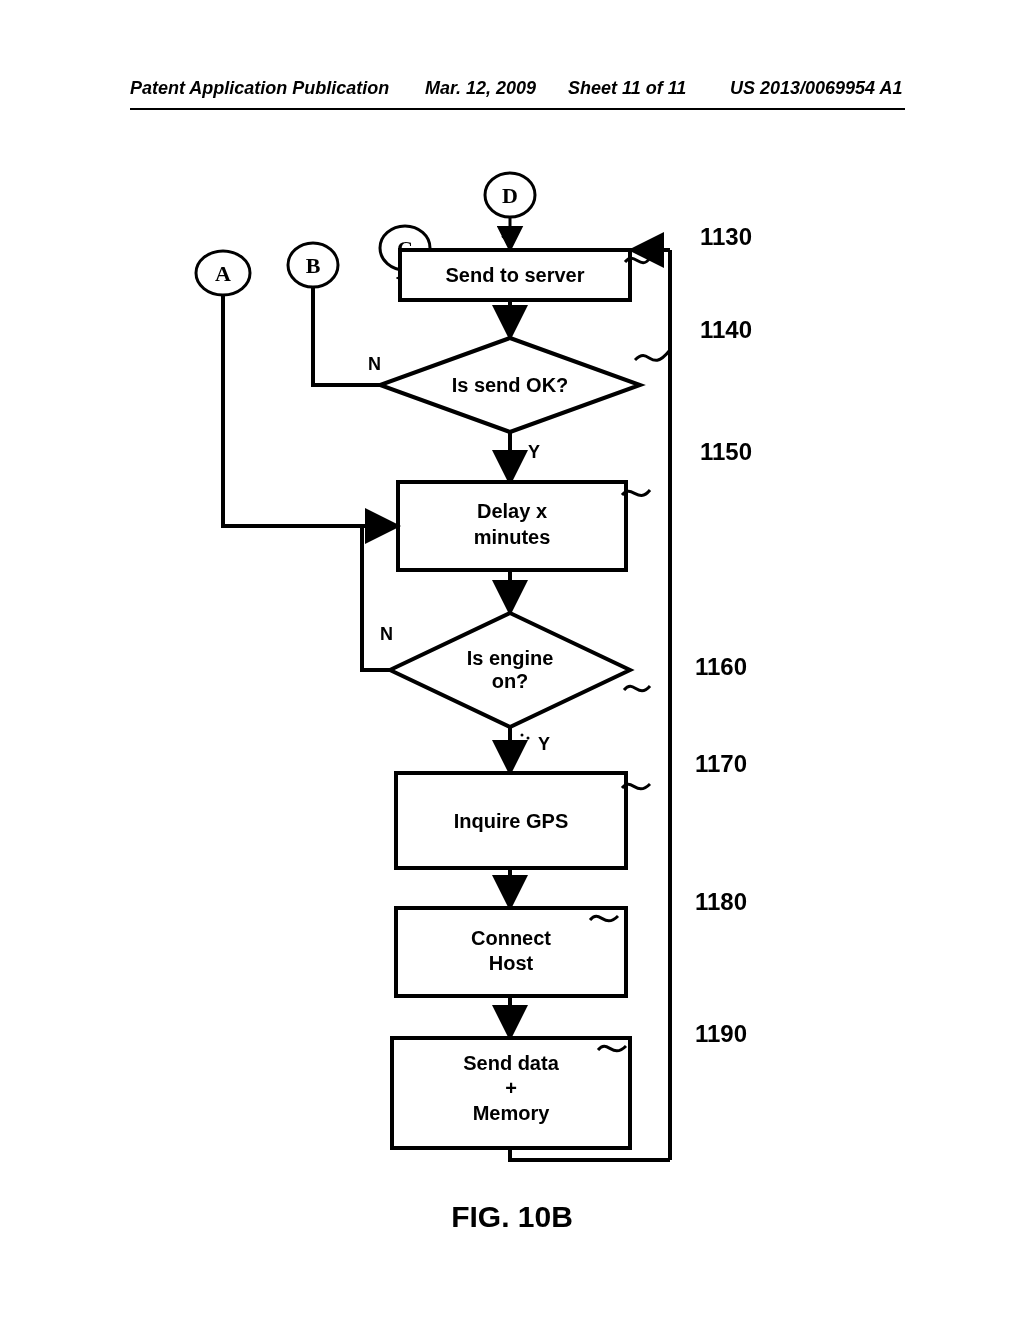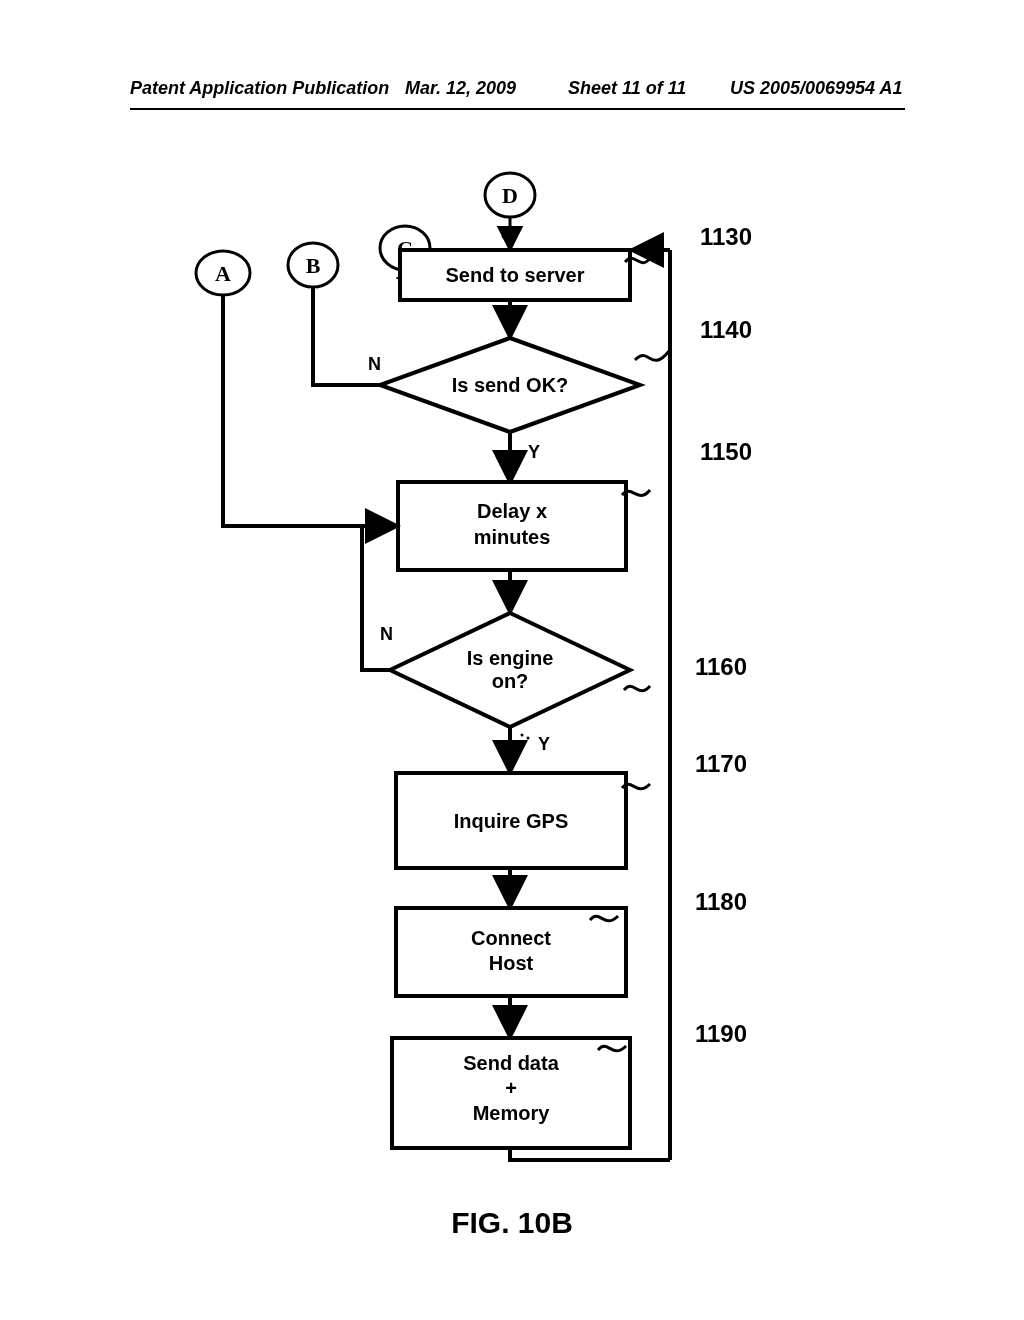--- a/index.html
+++ b/index.html
@@ -21,21 +21,21 @@
     position: absolute;
     top: 78px;
     left: 0;
     width: 1024px;
     font-size: 18px;
     font-weight: bold;
     font-style: italic;
   }
   .header span { font-style: italic; }
   .header .pub { position: absolute; left: 130px; }
-  .header .date { position: absolute; left: 405px; text-align: right; }
+  .header .date { position: absolute; left: 425px; text-align: right; }
   .header .sheet { position: absolute; left: 568px; }
   .header .num { position: absolute; left: 730px; }
   .header-rule {
     position: absolute;
     top: 108px;
     left: 130px;
     width: 775px;
     height: 0;
     border-top: 2px solid #000;
   }
@@ -47,21 +47,20 @@
     height: 1020px;
   }
   .fig-caption {
     position: absolute;
     top: 1200px;
     left: 0;
     width: 1024px;
     text-align: center;
     font-size: 30px;
     font-weight: bold;
-    margin-top: 6px;
   }
   
   .box-text {
     font-size: 20px;
     font-weight: bold;
     font-family: Arial, Helvetica, sans-serif;
   }
   .ref-text {
     font-size: 24px;
     font-weight: bold;
@@ -80,21 +79,21 @@
 </style>
 </head>
 <body>
 
 <div class="page">
 
   <div class="header">
     <span class="pub">Patent Application Publication</span>
     <span class="date">Mar. 12, 2009</span>
     <span class="sheet">Sheet 11 of 11</span>
-    <span class="num">US 2005/0069954 A1</span>
+    <span class="num">US 2013/0069954 A1</span>
   </div>
   <div class="header-rule"></div>
 
   <svg class="flow" viewBox="0 0 780 1020">
     <defs>
       <marker id="arrow" viewBox="0 0 12 12" refX="10" refY="6" markerWidth="9" markerHeight="9" orient="auto-start-reverse">
         <path d="M0,0 L12,6 L0,12 Z" fill="#000"></path>
       </marker>
     </defs>
 

